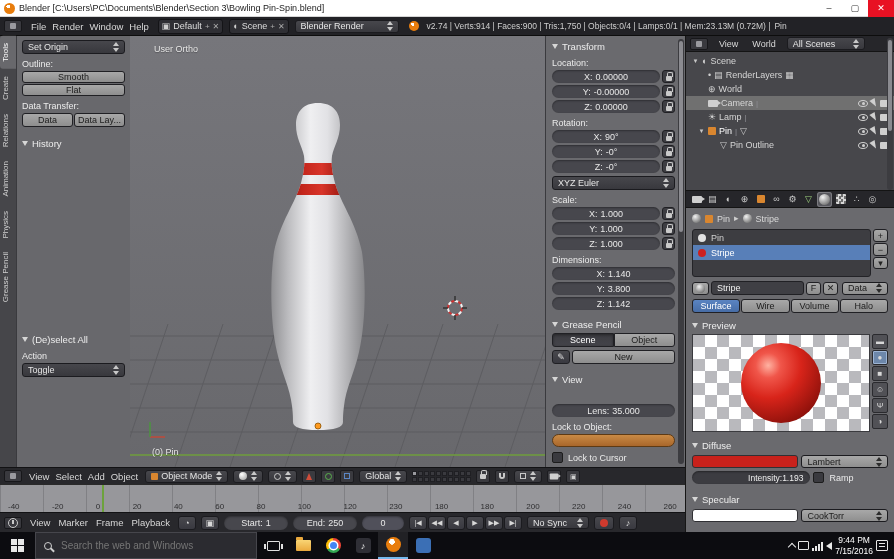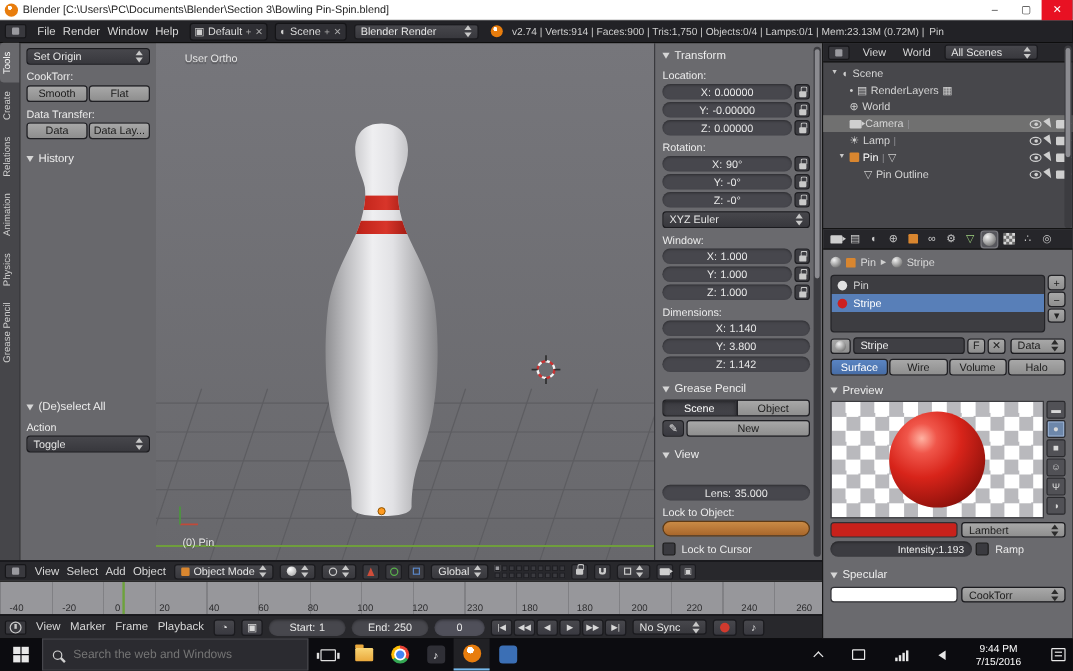--- a/index.html
+++ b/index.html
@@ -157,21 +157,21 @@
   .tview::after{content:"";position:absolute;right:-4px;top:2px;width:2px;height:5px;background:#e0e0e0;}
   .appbtn{width:30px;display:flex;align-items:center;justify-content:center;}
   .appbtn.active{background:rgba(255,255,255,.09);border-bottom:2px solid #76b9ed;}
   .folder{width:15px;height:11px;background:linear-gradient(#f9d575,#eaa93d);border-radius:1px;position:relative;}
   .folder::before{content:"";position:absolute;top:-3px;left:0;width:7px;height:3px;background:#eaa93d;border-radius:1px 1px 0 0;}
   .chrome{width:15px;height:15px;border-radius:50%;background:conic-gradient(#ea4335 0 33%,#34a853 0 66%,#fbbc05 0 100%);position:relative;}
   .chrome::after{content:"";position:absolute;inset:4px;background:#4285f4;border-radius:50%;box-shadow:0 0 0 1.5px #fff;}
   .appdark{width:15px;height:15px;background:#2f2f36;border-radius:3px;display:flex;align-items:center;justify-content:center;color:#e8e8e8;font-size:9px;}
   .blender-ic{width:15px;height:15px;border-radius:50%;background:radial-gradient(circle at 40% 32%,#fff 0 20%,#e87d0d 21% 100%);}
   .appblue{width:15px;height:15px;background:#3b6fb5;border-radius:3px;}
-  .tray{margin-left:auto;display:flex;align-items:center;gap:25px;padding-right:6px;}
+  .tray{margin-left:auto;display:flex;align-items:center;gap:3px;padding-right:6px;}
   .chev{width:6px;height:6px;border-left:1.5px solid #e8e8e8;border-top:1.5px solid #e8e8e8;transform:rotate(45deg);margin-top:3px;}
   .net{display:flex;align-items:flex-end;gap:1px;height:10px;}
   .net i{width:2px;background:#e8e8e8;display:block;}
   .vol{width:0;height:0;border-top:4px solid transparent;border-bottom:4px solid transparent;border-right:6px solid #e8e8e8;}
   .trayic{width:11px;height:9px;border:1px solid #e8e8e8;border-radius:1px;}
   .clock{color:#fff;font-size:8.5px;line-height:1.25;text-align:center;}
   .ac{width:12px;height:11px;border:1px solid #e8e8e8;border-radius:1px;position:relative;}
   .ac::after{content:"";position:absolute;left:2px;top:2px;right:2px;height:1px;background:#e8e8e8;box-shadow:0 3px 0 #e8e8e8;}
 </style>
 </head>
@@ -230,22 +230,22 @@
       <span class="ttab">Relations</span>
       <span class="ttab">Animation</span>
       <span class="ttab">Physics</span>
       <span class="ttab">Grease Pencil</span>
     </div>
     <div class="tscontent">
       <div class="dd">
         <span>Set Origin</span>
           <span class="spin"></span>
       </div>
-      <div class="lbl">CookTorr:</div>
-      <div style="display:flex;gap:1px;">
+      <div class="lbl">Outline:</div>
+      <div style="display:flex;gap:1px;flex-direction:column;">
         <span class="btn" style="flex:1">Smooth</span>
         <span class="btn" style="flex:1">Flat</span>
       </div>
       <div class="lbl">Data Transfer:</div>
       <div style="display:flex;gap:1px;">
         <span class="btn" style="flex:1">Data</span>
         <span class="btn" style="flex:1">Data Lay...</span>
       </div>
       <div class="phead" style="margin-top:9px;">
         <span class="tri"></span>
@@ -385,21 +385,21 @@
           </div>
           <span class="lockbtn">
             <span class="padlock"></span>
           </span>
         </div>
       </div>
     <div class="dd" style="margin:3px 0 0;">
       <span>XYZ Euler</span>
         <span class="spin"></span>
     </div>
-    <div class="lbl">Window:</div>
+    <div class="lbl">Scale:</div>
     <div>
 
         <div class="nrow">
           <div class="nfield">
             <span>X:</span>
             <span>1.000</span>
           </div>
           <span class="lockbtn">
             <span class="padlock"></span>
           </span>
@@ -631,20 +631,24 @@
           <div class="redsphere"></div>
         </div>
         <div class="prevstrip">
           <span class="pvbtn">▬</span>
           <span class="pvbtn active">●</span>
           <span class="pvbtn">■</span>
           <span class="pvbtn">☺</span>
           <span class="pvbtn">Ψ</span>
           <span class="pvbtn">◑</span>
         </div>
+      </div>
+      <div class="phead" style="margin-top:6px;">
+        <span class="tri"></span>
+        <span>Diffuse</span>
       </div>
       <div class="swrow">
         <span class="swatch" style="background:#c8211b;"></span>
         <span class="dd dd-light hdd" style="flex:1;">
           <span>Lambert</span>
             <span class="spin"></span>
         </span>
       </div>
       <div class="swrow">
         <span class="slider">

